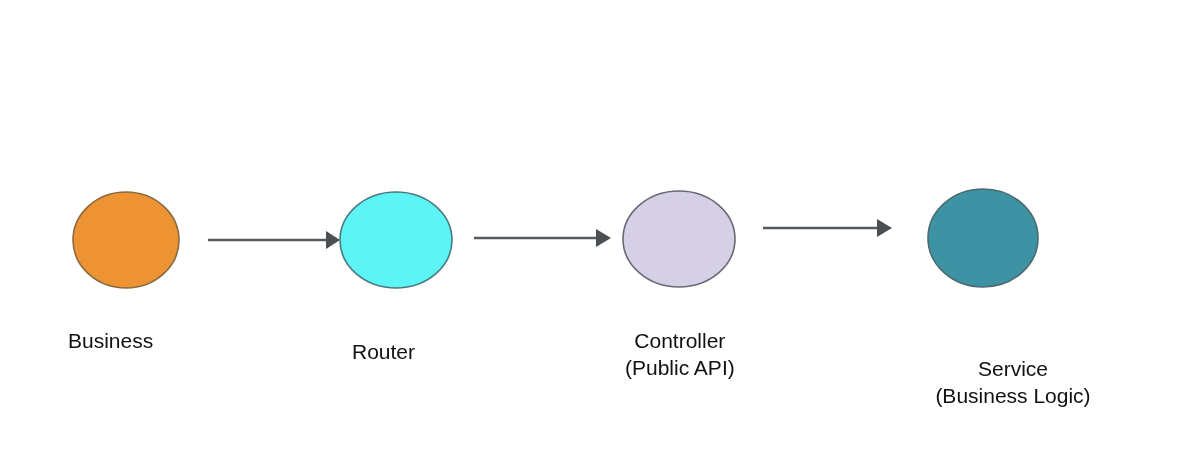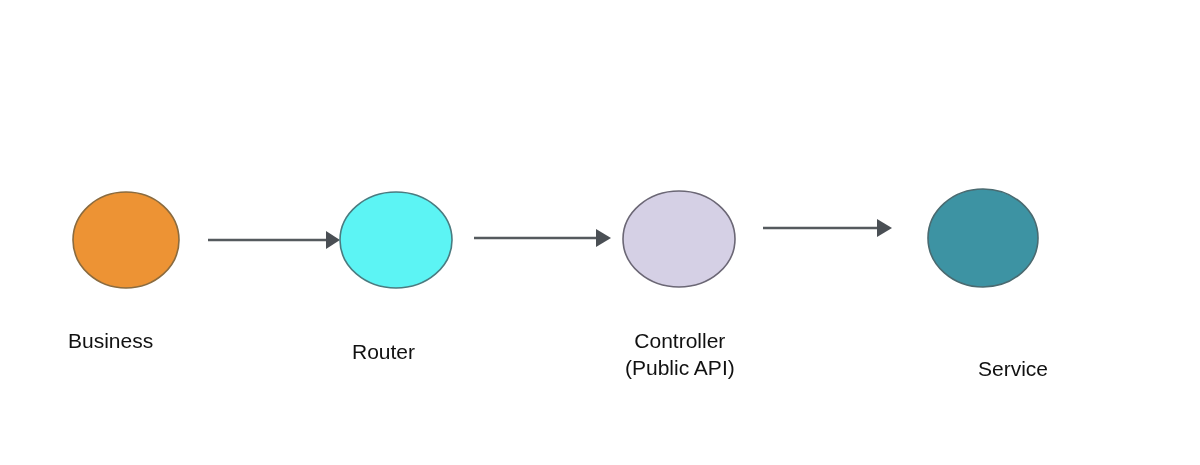--- a/index.html
+++ b/index.html
@@ -89,15 +89,16 @@
     <span class="label-line">Router</span>
   </div>
 
   <div class="node-label label-left" id="label-controller">
     <span class="label-line">Controller</span>
     <span class="label-line">(Public API)</span>
   </div>
 
   <div class="node-label label-center" id="label-service">
     <span class="label-line">Service</span>
+    <span class="label-line">(Business Logic)</span>
   </div>
 
 </div>
 
 </body></html>

